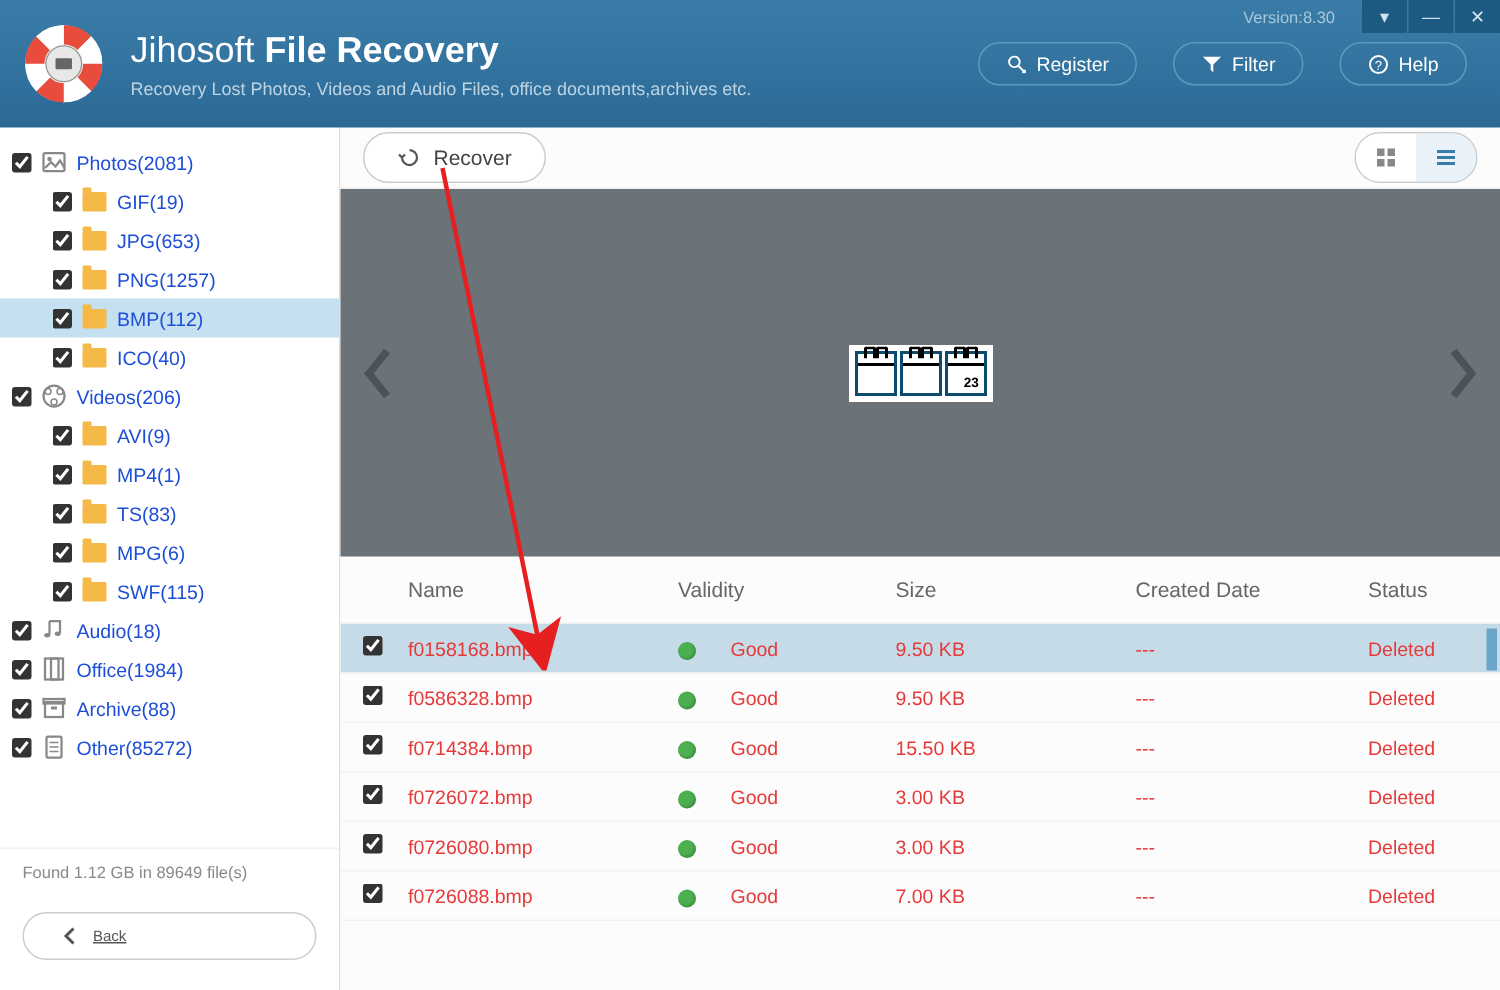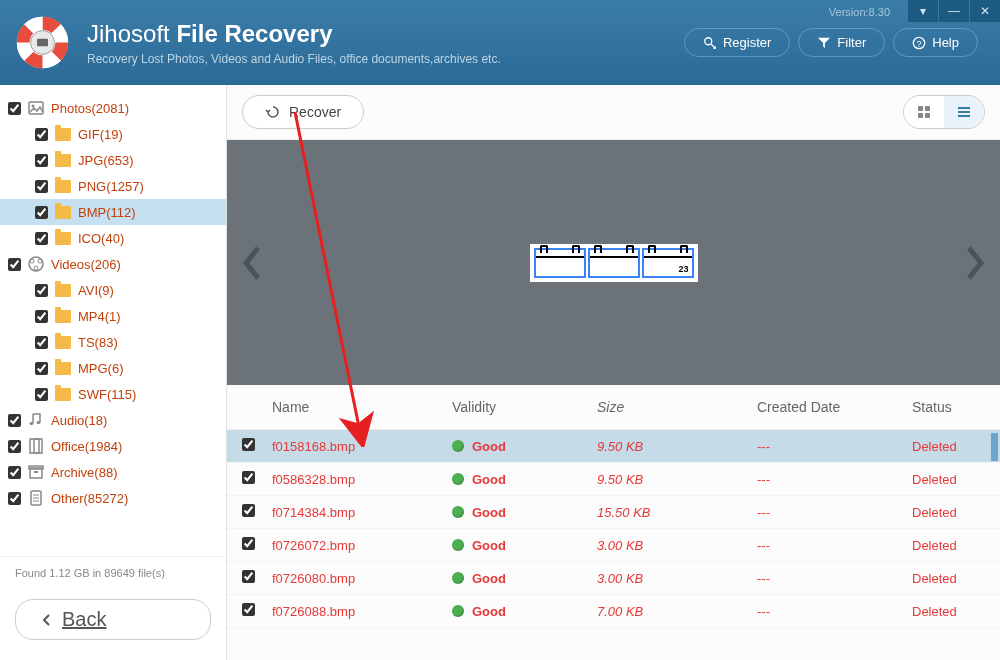--- a/index.html
+++ b/index.html
@@ -15,69 +15,69 @@
 }
 .logo { width: 60px; height: 60px; margin-right: 15px; display: flex; align-items: center; justify-content: center; }
 .logo svg { width: 55px; height: 55px; }
 .title-area { flex: 1; color: #fff; }
 .app-title { font-size: 24px; font-weight: 300; margin-bottom: 4px; }
 .app-title .bold { font-weight: 600; margin-top: 12px; }
 .subtitle { font-size: 12px; color: #bdd4e3; }
 .version { position: absolute; top: 6px; right: 110px; color: #a8c7db; font-size: 11px; }
 .window-controls { position: absolute; top: 0; right: 0; display: flex; }
 .win-btn { width: 30px; height: 22px; background: #1d5a82; color: #cfe3f0; display: flex; align-items: center; justify-content: center; font-size: 12px; cursor: pointer; margin-left: 1px; }
-.header-buttons { display: flex; gap: 8px; margin-right: 10px; }
+.header-buttons { display: flex; gap: 24px; margin-right: 10px; }
 .hbtn { border: 1px solid #5a9bc4; border-radius: 18px; padding: 6px 18px; color: #fff; font-size: 13px; display: flex; align-items: center; gap: 6px; cursor: pointer; background: transparent; }
 .hbtn svg { width: 14px; height: 14px; }
 
 .body { display: flex; height: 575px; }
 .sidebar { width: 227px; border-right: 1px solid #e0e0e0; padding: 10px 0; display: flex; flex-direction: column; }
 .tree { flex: 1; overflow-y: auto; font-size: 13px; }
 .tree-item { display: flex; align-items: center; padding: 4px 8px; cursor: pointer; }
 .tree-item.child { padding-left: 35px; }
 .tree-item.selected { background: #c5e0f0; }
 .tree-item input[type=checkbox] { margin-right: 6px; width: 13px; height: 13px; accent-color: #333; }
 .tree-item .cat-icon { width: 18px; height: 18px; margin-right: 6px; display: flex; align-items: center; justify-content: center; }
 .folder-icon { width: 16px; height: 13px; background: #f5b947; border-radius: 1px; position: relative; }
 .folder-icon::before { content:''; position:absolute; top:-3px; left:0; width:6px; height:3px; background:#f5b947; border-radius:1px 1px 0 0; }
-.tree-item .label { color: #c2410c; }
+.tree-item .label { color: #1d4ed8; }
 .footer-info { padding: 10px 15px; font-size: 11px; color: #888; border-top: 1px solid #f0f0f0; }
-.back-btn { margin: 10px 15px; border: 1px solid #ccc; border-radius: 18px; padding: 8px 24px; background: #fff; display: flex; align-items: center; gap: 8px; cursor: pointer; font-size: 20px; color: #555; text-decoration: underline; }
+.back-btn { margin: 10px 15px; border: 1px solid #ccc; border-radius: 18px; padding: 8px 24px; background: #fff; display: flex; align-items: center; gap: 8px; cursor: pointer; font-size: 10px; color: #555; text-decoration: underline; }
 
 .main { flex: 1; display: flex; flex-direction: column; background: #fcfcfc; }
-.toolbar { height: 55px; display: flex; align-items: center; padding: 0 15px; justify-content: space-between; border-bottom: 1px solid #eee; }
+.toolbar { height: 41px; display: flex; align-items: center; padding: 0 15px; justify-content: space-between; border-bottom: 1px solid #eee; }
 .recover-btn { border: 1px solid #ccc; border-radius: 20px; padding: 8px 22px; background: #fff; display: flex; align-items: center; gap: 8px; cursor: pointer; font-size: 14px; color: #444; }
 .view-toggle { display: flex; border: 1px solid #ccc; border-radius: 18px; overflow: hidden; }
 .vbtn { width: 40px; height: 32px; display: flex; align-items: center; justify-content: center; cursor: pointer; background: #fff; }
 .vbtn.active { background: #e8f2f8; }
 .vbtn svg { width: 16px; height: 16px; }
 
 .preview { height: 245px; background: #6b7278; display: flex; align-items: center; justify-content: center; position: relative; }
 .preview-nav { position: absolute; top: 50%; transform: translateY(-50%); width: 30px; height: 50px; display: flex; align-items: center; justify-content: center; cursor: pointer; color: #4a5359; }
 .preview-nav.left { left: 10px; }
 .preview-nav.right { right: 10px; }
 .preview-content { background: #fff; padding: 4px; display: flex; gap: 2px; }
-.cal-box { border: 2px solid #3b82f6; width: 52px; height: 30px; position: relative; }
+.cal-box { border: 2px solid #0c4a6e; width: 28px; height: 30px; position: relative; }
 .cal-box::before { content:''; position:absolute; top:-5px; left:4px; width:4px; height:6px; border:2px solid #000; border-bottom:none; border-radius:2px 2px 0 0; }
 .cal-box::after { content:''; position:absolute; top:-5px; right:4px; width:4px; height:6px; border:2px solid #000; border-bottom:none; border-radius:2px 2px 0 0; }
 .cal-num { position:absolute; bottom:2px; right:3px; font-size:9px; font-weight:bold; }
 
 .table-area { flex: 1; overflow-y: auto; position: relative; }
 .table-header { display: flex; padding: 14px 15px; font-size: 14px; color: #666; border-bottom: 1px solid #eee; }
 .col-check { width: 30px; }
 .col-name { width: 180px; }
 .col-validity { width: 145px; }
-.col-size { width: 160px; font-style: italic; }
+.col-size { width: 160px; }
 .col-created { width: 155px; }
 .col-status { flex: 1; }
 .table-row { display: flex; align-items: center; padding: 8px 15px; font-size: 13px; border-bottom: 1px solid #f2f2f2; }
 .table-row.selected { background: #c5dbe8; }
 .table-row input[type=checkbox] { width: 13px; height: 13px; accent-color: #333; }
 .file-name { color: #e63939; }
-.validity-cell { display: flex; align-items: center; gap: 8px; font-weight: bold; }
+.validity-cell { display: flex; align-items: flex-end; gap: 23px; }
 .validity-dot { width: 12px; height: 12px; border-radius: 50%; background: #4caf50; box-shadow: inset -1px -1px 2px rgba(0,0,0,0.2); }
 .validity-text { color: #e63939; }
 .size-text { color: #e63939; }
 .date-text { color: #e63939; }
 .status-text { color: #e63939; }
 .scroll-indicator { position: absolute; right: 2px; top: 48px; width: 7px; height: 28px; background: #6ba5c9; }
 
 .arrow-overlay { position: absolute; top: 107px; left: 290px; width: 90px; height: 340px; pointer-events: none; z-index: 100; }
 
 .cat-draw { color: #888; }

